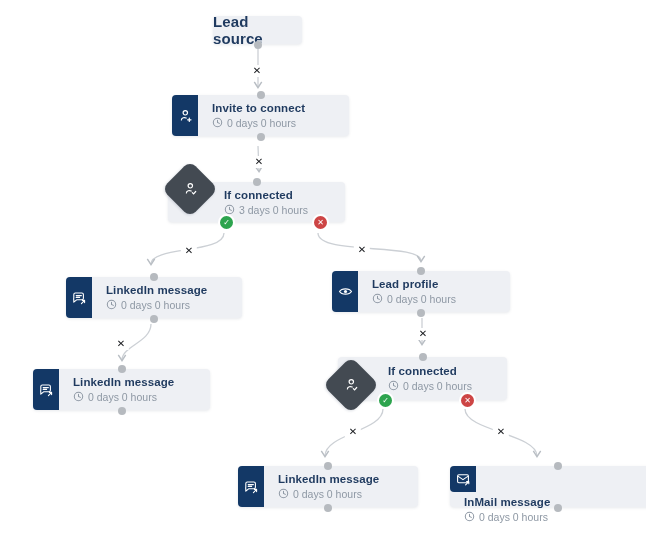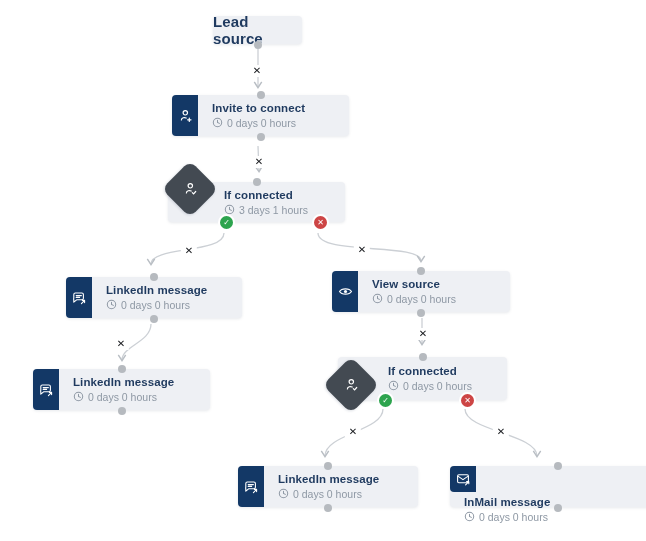--- a/index.html
+++ b/index.html
@@ -122,21 +122,21 @@
         <path d="M10.3 11.6 l1.3 1.3 l2.1 -2.4"></path>
       </svg>
     </div>
     <div class="body">
       <span class="title">If connected</span>
       <span class="sub">
         <svg width="11" height="11" viewBox="0 0 12 12" fill="none" stroke="#8e98a4" stroke-width="1.1" stroke-linecap="round">
           <circle cx="6" cy="6" r="4.6"></circle>
             <path d="M6 3.6 V6 L8 7"></path>
         </svg>
-        <span>3 days 1 hours</span>
+        <span>3 days 0 hours</span>
       </span>
     </div>
     <span class="port port-top"></span>
     <span class="badge yes">✓</span>
     <span class="badge no">✕</span>
   </div>
 
   <div class="node" id="n-ln1">
     <div class="iconblock">
       <svg width="16" height="16" viewBox="0 0 16 16" fill="none" stroke="#fff" stroke-width="1.1" stroke-linecap="round" stroke-linejoin="round">
@@ -182,21 +182,21 @@
   </div>
 
   <div class="node" id="n-vp">
     <div class="iconblock">
       <svg width="17" height="17" viewBox="0 0 16 16" fill="none" stroke="#fff" stroke-width="1.1" stroke-linecap="round">
         <path d="M2.4 8 C4.4 4.7 11.6 4.7 13.6 8 C11.6 11.3 4.4 11.3 2.4 8 z"></path>
         <circle cx="8" cy="8" r="1.5" fill="#fff" stroke="none"></circle>
       </svg>
     </div>
     <div class="body">
-      <span class="title">View source</span>
+      <span class="title">Lead profile</span>
       <span class="sub">
         <svg width="11" height="11" viewBox="0 0 12 12" fill="none" stroke="#8e98a4" stroke-width="1.1" stroke-linecap="round">
           <circle cx="6" cy="6" r="4.6"></circle>
             <path d="M6 3.6 V6 L8 7"></path>
         </svg>
         <span>0 days 0 hours</span>
       </span>
     </div>
     <span class="port port-top"></span>
     <span class="port port-bottom"></span>

